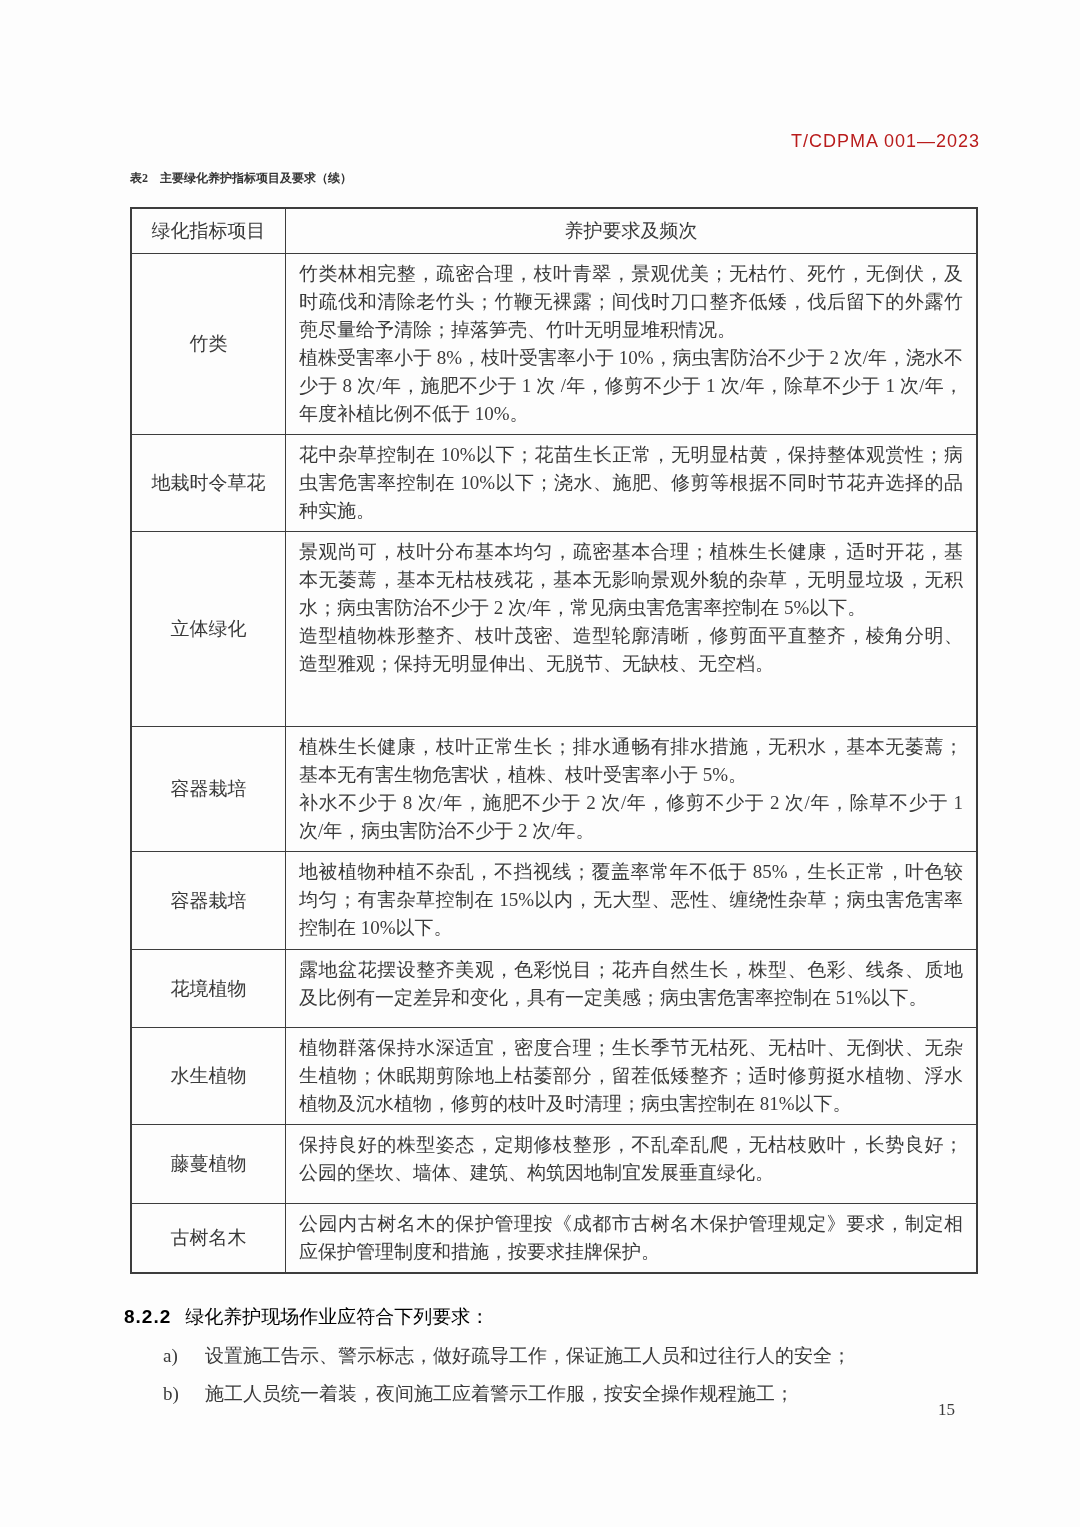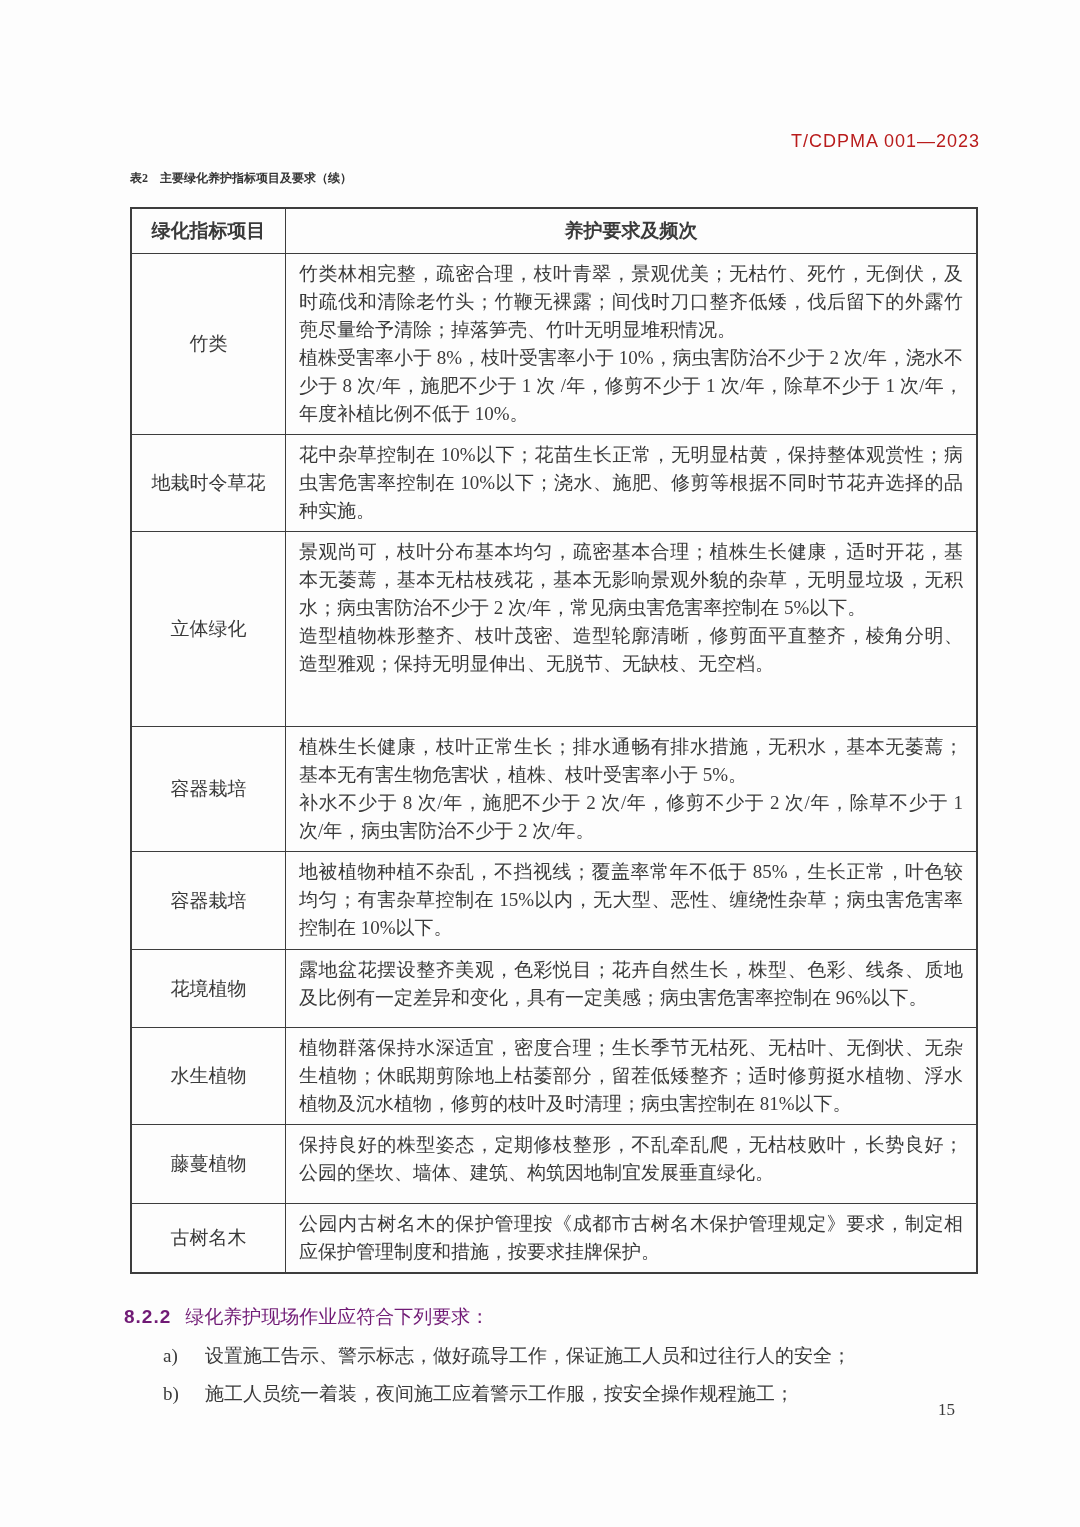--- a/index.html
+++ b/index.html
@@ -38,26 +38,26 @@
     text-align:center; font-size:19px; padding:4px 8px;
   }
   .t-req {
     flex:1; box-sizing:border-box;
     padding:6px 13px; font-size:19px; line-height:28px;
     text-align:justify;
   }
   .t-req p { margin:0; }
   .t-head .t-item, .t-head .t-req {
     display:flex; align-items:center; justify-content:center;
-    text-align:center; padding-top:2px; padding-bottom:2px;font-weight:bold;
+    text-align:center; padding-top:2px; padding-bottom:2px;
   }
   .t-head { min-height:44px; }
   .clause {
     position:absolute; left:124px; top:1304px;
-    font-size:19px; color:#701a75; white-space:nowrap;
+    font-size:19px; color:#000000; white-space:nowrap;
   }
   .clause-num {
     font-weight:bold; margin-right:14px; letter-spacing:1px;
     font-family:"Liberation Sans","DejaVu Sans",sans-serif;
   }
   .req-list { position:absolute; left:163px; top:1342px; width:800px; }
   .list-row { display:flex; margin-bottom:10px; font-size:19px; line-height:28px; }
   .li-label { flex:0 0 42px; }
   .li-text { flex:1; }
   .page-number {
@@ -115,21 +115,21 @@
     <div class="t-row" style="min-height:97px;">
       <div class="t-item">容器栽培</div>
       <div class="t-req">
         <p>地被植物种植不杂乱，不挡视线；覆盖率常年不低于 85%，生长正常，叶色较均匀；有害杂草控制在 15%以内，无大型、恶性、缠绕性杂草；病虫害危害率控制在 10%以下。</p>
       </div>
     </div>
 
     <div class="t-row" style="min-height:77px;">
       <div class="t-item">花境植物</div>
       <div class="t-req">
-        <p>露地盆花摆设整齐美观，色彩悦目；花卉自然生长，株型、色彩、线条、质地及比例有一定差异和变化，具有一定美感；病虫害危害率控制在 96%以下。</p>
+        <p>露地盆花摆设整齐美观，色彩悦目；花卉自然生长，株型、色彩、线条、质地及比例有一定差异和变化，具有一定美感；病虫害危害率控制在 51%以下。</p>
       </div>
     </div>
 
     <div class="t-row" style="min-height:96px;">
       <div class="t-item">水生植物</div>
       <div class="t-req">
         <p>植物群落保持水深适宜，密度合理；生长季节无枯死、无枯叶、无倒状、无杂生植物；休眠期剪除地上枯萎部分，留茬低矮整齐；适时修剪挺水植物、浮水植物及沉水植物，修剪的枝叶及时清理；病虫害控制在 81%以下。</p>
       </div>
     </div>
 

